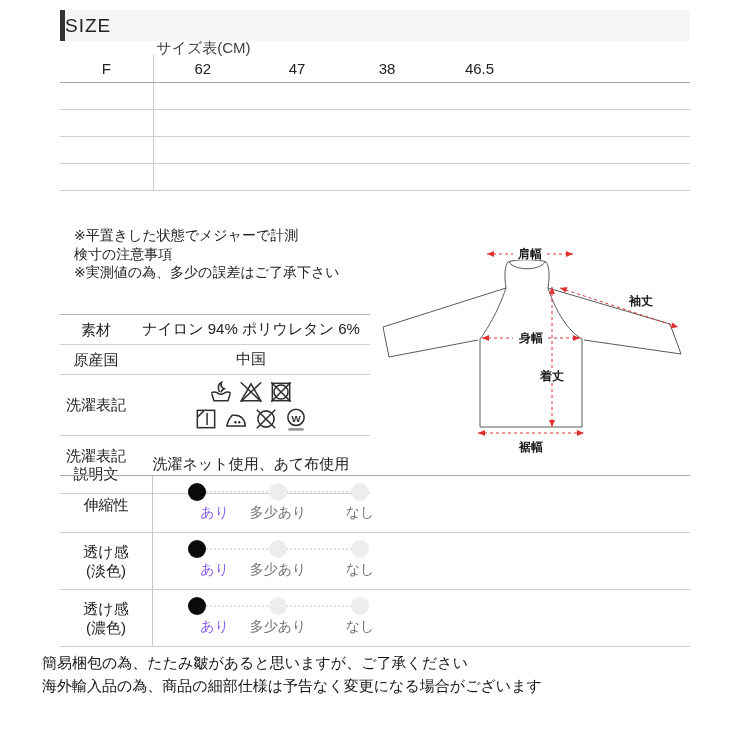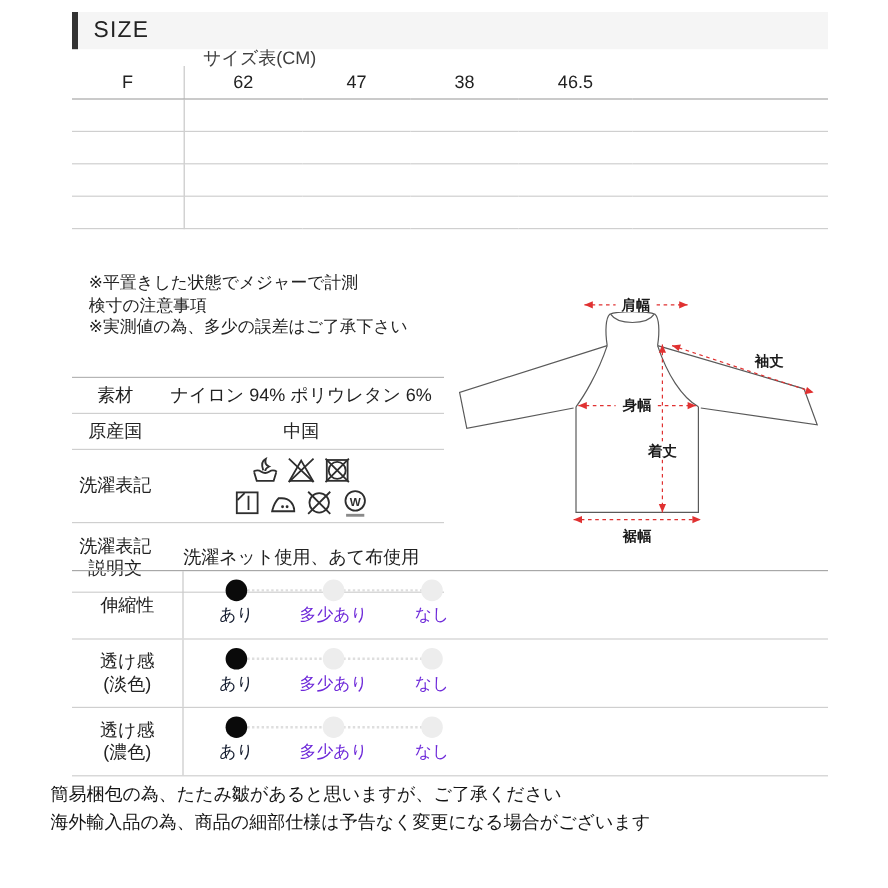--- a/index.html
+++ b/index.html
@@ -2,21 +2,21 @@
 <html><head>
 <meta charset="utf-8">
 <style>
   * { margin:0; padding:0; box-sizing:border-box; }
   body { background:#fff; font-family:"Liberation Sans","DejaVu Sans",sans-serif; }
   #canvas { position:relative; width:740px; height:740px; background:#ffffff; overflow:hidden; color:#1f1f1f; }
 
   
   .header-band { position:absolute; left:60px; top:10px; width:630px; height:31px;
     background:#f5f5f5; border-left:5px solid #333; display:flex; align-items:center; }
-  .size-label { font-size:19px; color:#222; margin-left:13px; letter-spacing:1px; font-weight:500; }
+  .size-label { font-size:19px; color:#222; letter-spacing:1px; font-weight:500; }
   .band-title { font-size:15px; margin-left:45px; color:#404040;margin-top:46px; }
 
   
   table.size { position:absolute; left:60px; top:55px; width:630px; border-collapse:collapse;
     table-layout:fixed; font-size:15px; color:#222; }
   table.size td { text-align:center; padding:0; }
   tr.hdr td { height:26px; border-top:1px solid #9a9a9a; border-bottom:1px solid #cfcfcf; }
   tr.data td { height:27px; border-bottom:1px solid #a8a8a8; }
   tr.empty td { height:27px; border-bottom:1px solid #cfcfcf; }
   td.c1 { border-right:1px solid #c8c8c8; }
@@ -42,22 +42,22 @@
   .rating-label { width:93px; flex:none; border-right:1px solid #c8c8c8; display:flex; flex-direction:column;
     justify-content:center; align-items:center; font-size:15px; line-height:19px; color:#222; }
   .rating-value { position:relative; flex:1; }
   .dotline { position:absolute; left:44px; top:15px; width:163px; border-top:2px dotted #dedede; }
   .opt { position:absolute; top:7px; width:64px; text-align:center; }
   .opt-0 { left:12px; } .opt-1 { left:93px; } .opt-2 { left:175px; }
   .dot { width:18px; height:18px; border-radius:50%; margin:0 auto; position:relative; }
   .dot.sel { background:#0a0a0a; }
   .dot.un  { background:#ededed; }
   .olabel { font-size:14px; margin-top:3px; }
-  .olabel.sel { color:#0f172a; }
-  .olabel.un  { color:#6d28d9; }
+  .olabel.sel { color:#8b5cf6;text-align:right; }
+  .olabel.un  { color:#737373; }
 
   
   .diagram { position:absolute; left:370px; top:228px; }
   .garment { stroke:#5a5a5a; fill:none; stroke-width:1; }
   .redline { stroke:#e03131; fill:none; stroke-width:1; stroke-dasharray:3 3; }
   .redhead { fill:#e03131; stroke:none; }
   .dlabel { font-size:12px; font-weight:bold; fill:#1a1a1a; }
   .whitebg { fill:#ffffff; }
 
   

